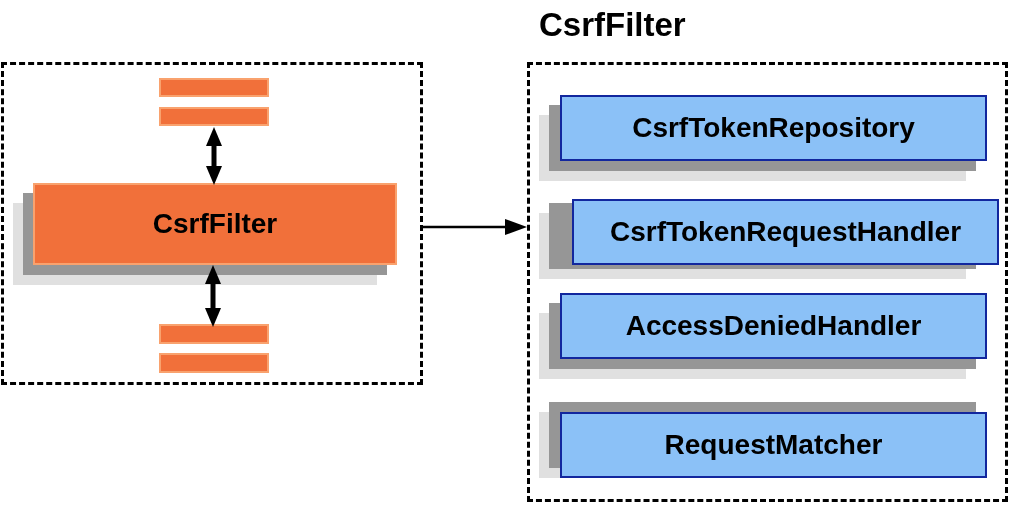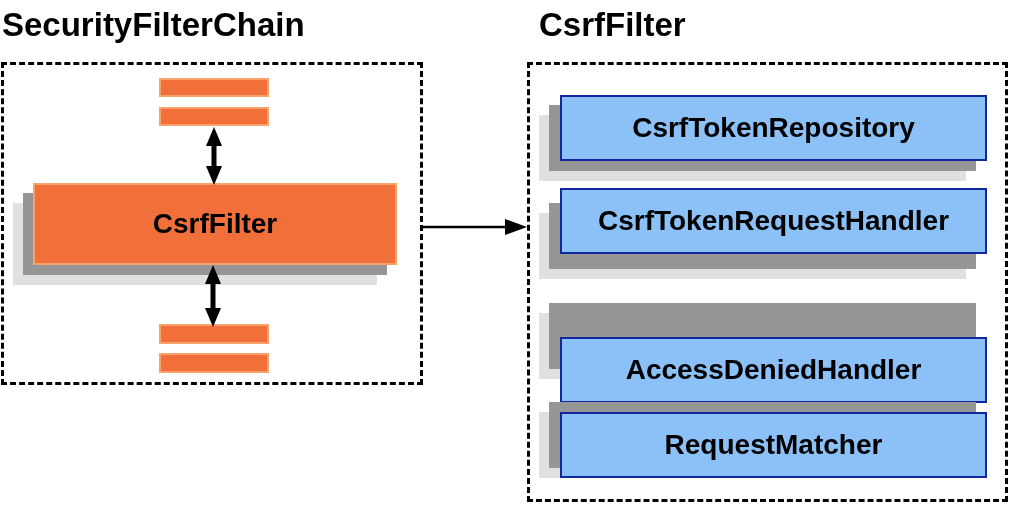--- a/index.html
+++ b/index.html
@@ -104,21 +104,20 @@
   .arrow-line { stroke: var(--arrow); }
   .arrow-line.thick { stroke-width: 5; }
   .arrow-line.thin  { stroke-width: 2.5; }
   .arrow-head { fill: var(--arrow); stroke: none; }
 </style>
 </head>
 <body>
 
 <div class="canvas">
 
-  <div class="panel-title title-left">SecurityFilterChain</div>
   <div class="panel-title title-right">CsrfFilter</div>
 
   <div class="dashed-box left-box"></div>
   <div class="dashed-box right-box"></div>
 
   <div class="filter-bar bar-t1"></div>
   <div class="filter-bar bar-t2"></div>
 
   <div class="shadow light orange-shadow"></div>
   <div class="shadow dark orange-shadow"></div>
@@ -130,27 +129,27 @@
   <div class="filter-bar bar-b2"></div>
 
   <div class="shadow light blue-shadow" style="top:115px;"></div>
   <div class="shadow dark blue-shadow" style="top:105px;"></div>
   <div class="blue-box" style="top:95px;">
     <span class="box-label">CsrfTokenRepository</span>
   </div>
 
   <div class="shadow light blue-shadow" style="top:213px;"></div>
   <div class="shadow dark blue-shadow" style="top:203px;"></div>
-  <div class="blue-box" style="top:188px;">
+  <div class="blue-box" style="top:199px;margin-left:12px;">
     <span class="box-label">CsrfTokenRequestHandler</span>
   </div>
 
   <div class="shadow light blue-shadow" style="top:313px;"></div>
   <div class="shadow dark blue-shadow" style="top:303px;"></div>
-  <div class="blue-box" style="top:293px;margin-top:44px;">
+  <div class="blue-box" style="top:293px;">
     <span class="box-label">AccessDeniedHandler</span>
   </div>
 
   <div class="shadow light blue-shadow" style="top:412px;"></div>
   <div class="shadow dark blue-shadow" style="top:402px;"></div>
   <div class="blue-box" style="top:412px;">
     <span class="box-label">RequestMatcher</span>
   </div>
 
   <svg class="arrows-layer" viewBox="0 0 1010 505" aria-hidden="true">

